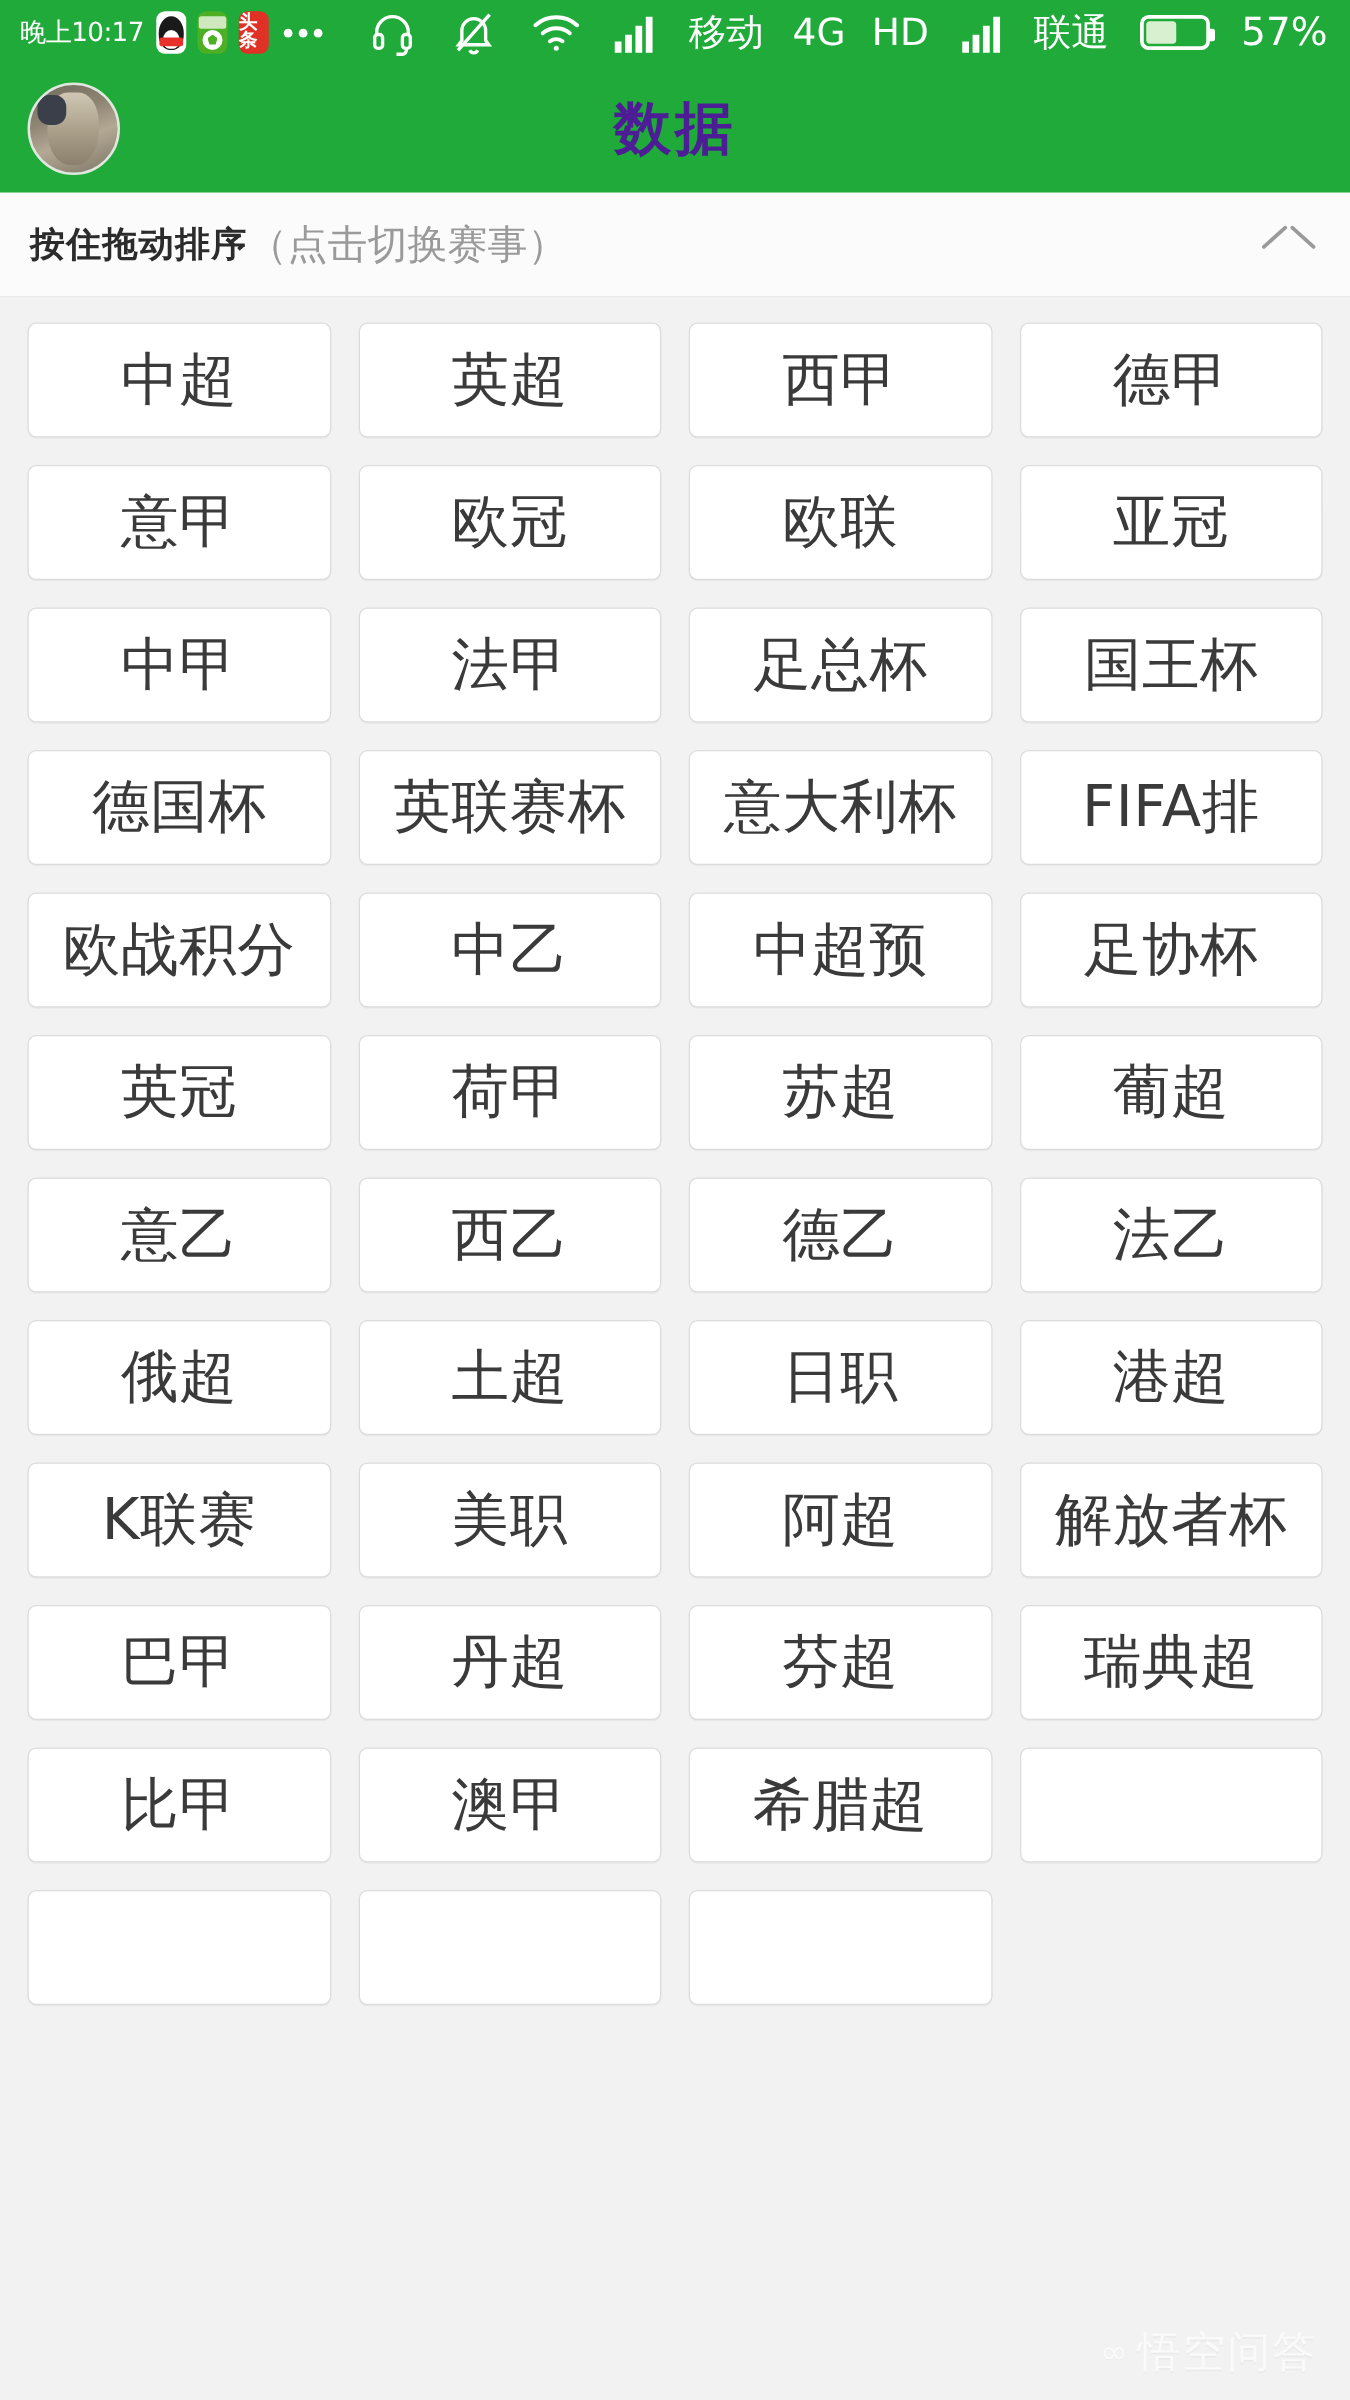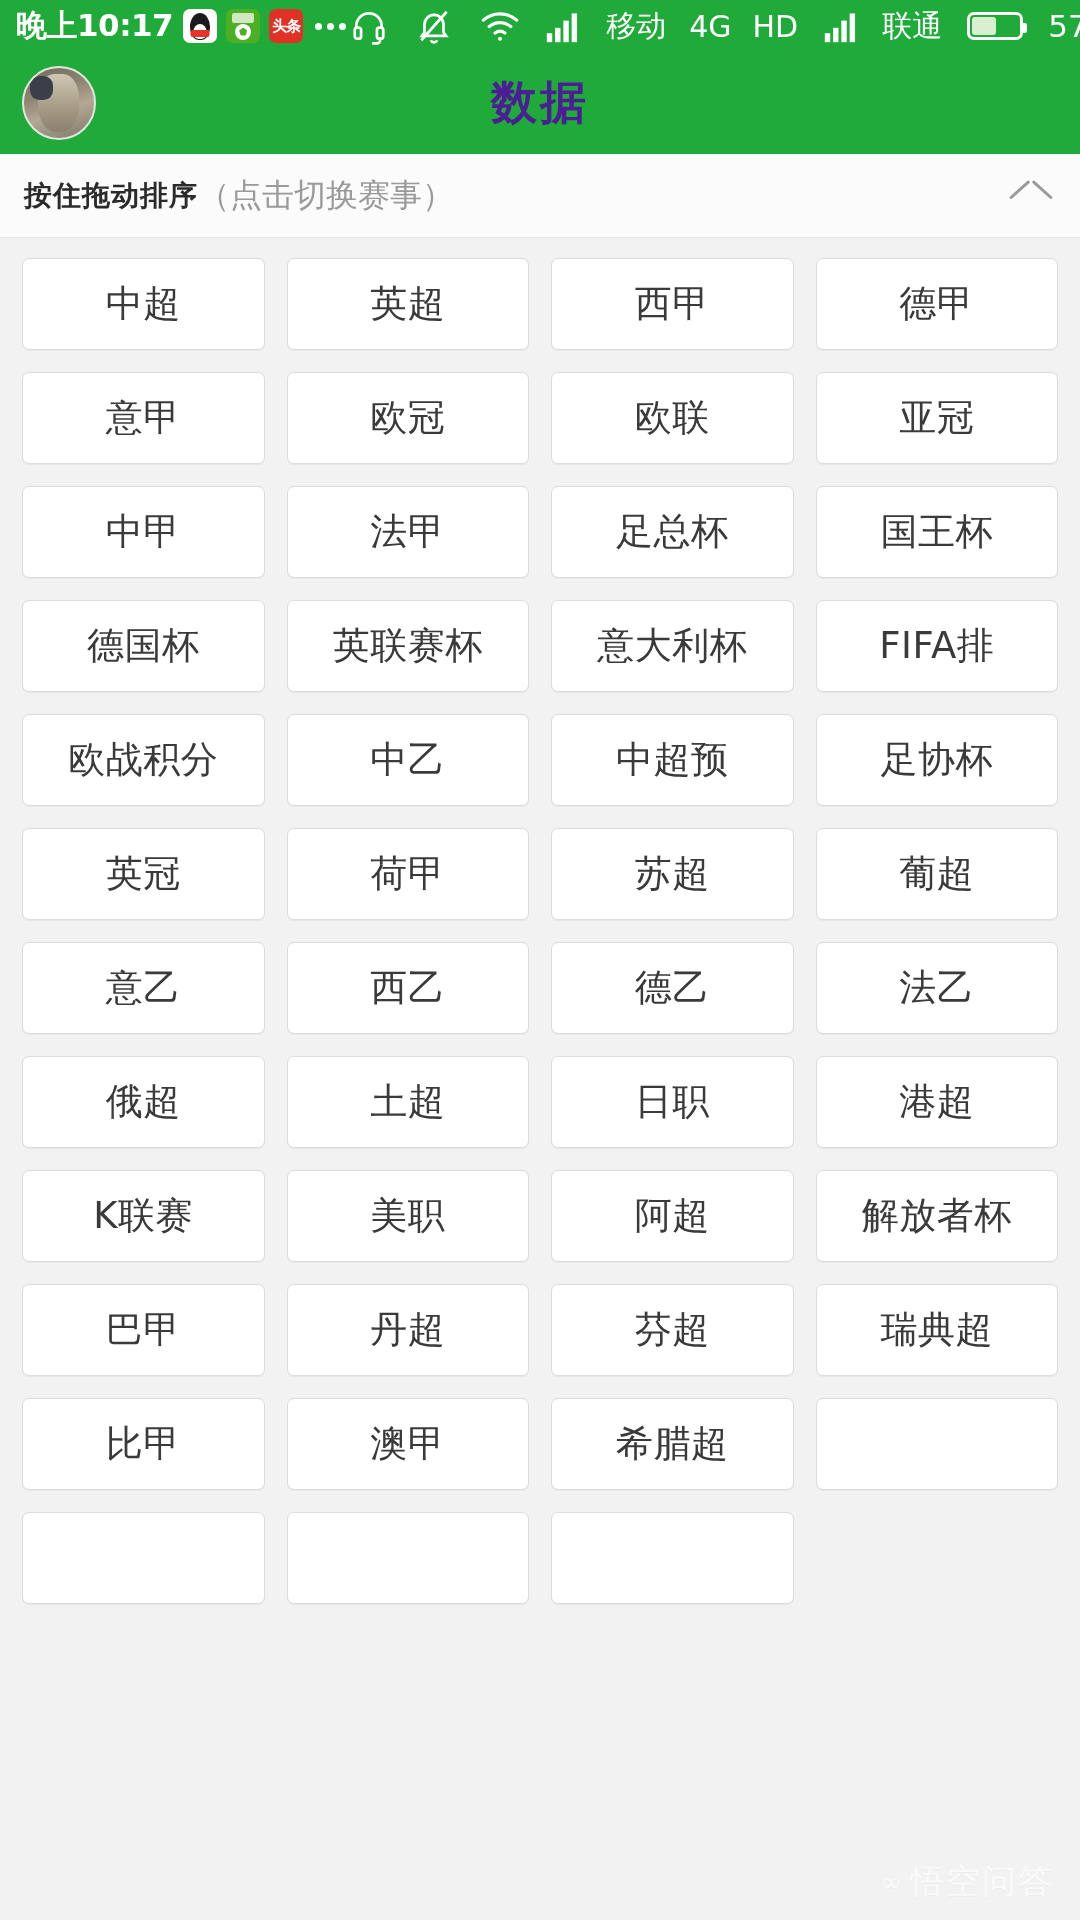--- a/index.html
+++ b/index.html
@@ -15,39 +15,40 @@
   .statusbar {
     height: 52px;
     background: #1faa39;
     display: flex;
     align-items: center;
     padding: 0 18px 0 16px;
     color: #ffffff;
     gap: 0;
   }
   .sb-time {
-    font-size: 31px;
+    font-size: 21px;
     letter-spacing: -0.5px;
     white-space: nowrap;
-    font-weight: 700;
+    font-weight: 400;
   }
   .sb-icons-left {
     display: flex;
     align-items: center;
     gap: 9px;
     margin-left: 10px;
   }
   .app-badge {
-    width: 34px; height: 34px;
+    width: 24px; height: 34px;
     border-radius: 7px;
     display: flex; align-items: center; justify-content: center;
     font-size: 13px;
     overflow: hidden;
     position: relative;
     flex: none;
+    font-family: Liberation Mono, monospace;
   }
   .badge-qq { background: #ffffff; }
   .badge-qq .peng {
     width: 20px; height: 27px;
     background: #1a1a1a;
     border-radius: 50% 50% 45% 45%;
     position: relative;
   }
   .badge-qq .peng::after {
     content: "";
@@ -219,21 +220,21 @@
   }
   .cell {
     height: 92px;
     background: #ffffff;
     border: 1px solid #dcdcdc;
     border-radius: 7px;
     display: flex;
     align-items: center;
     justify-content: center;
     color: #3a3a3a;
-    font-size: 37px;
+    font-size: 46px;
     letter-spacing: 0.5px;
     white-space: nowrap;
     box-shadow: 0 1px 0 rgba(0,0,0,0.04);
   }
   .cell.partial { color: transparent; }
 
   
   .watermark {
     position: absolute;
     right: 26px;

